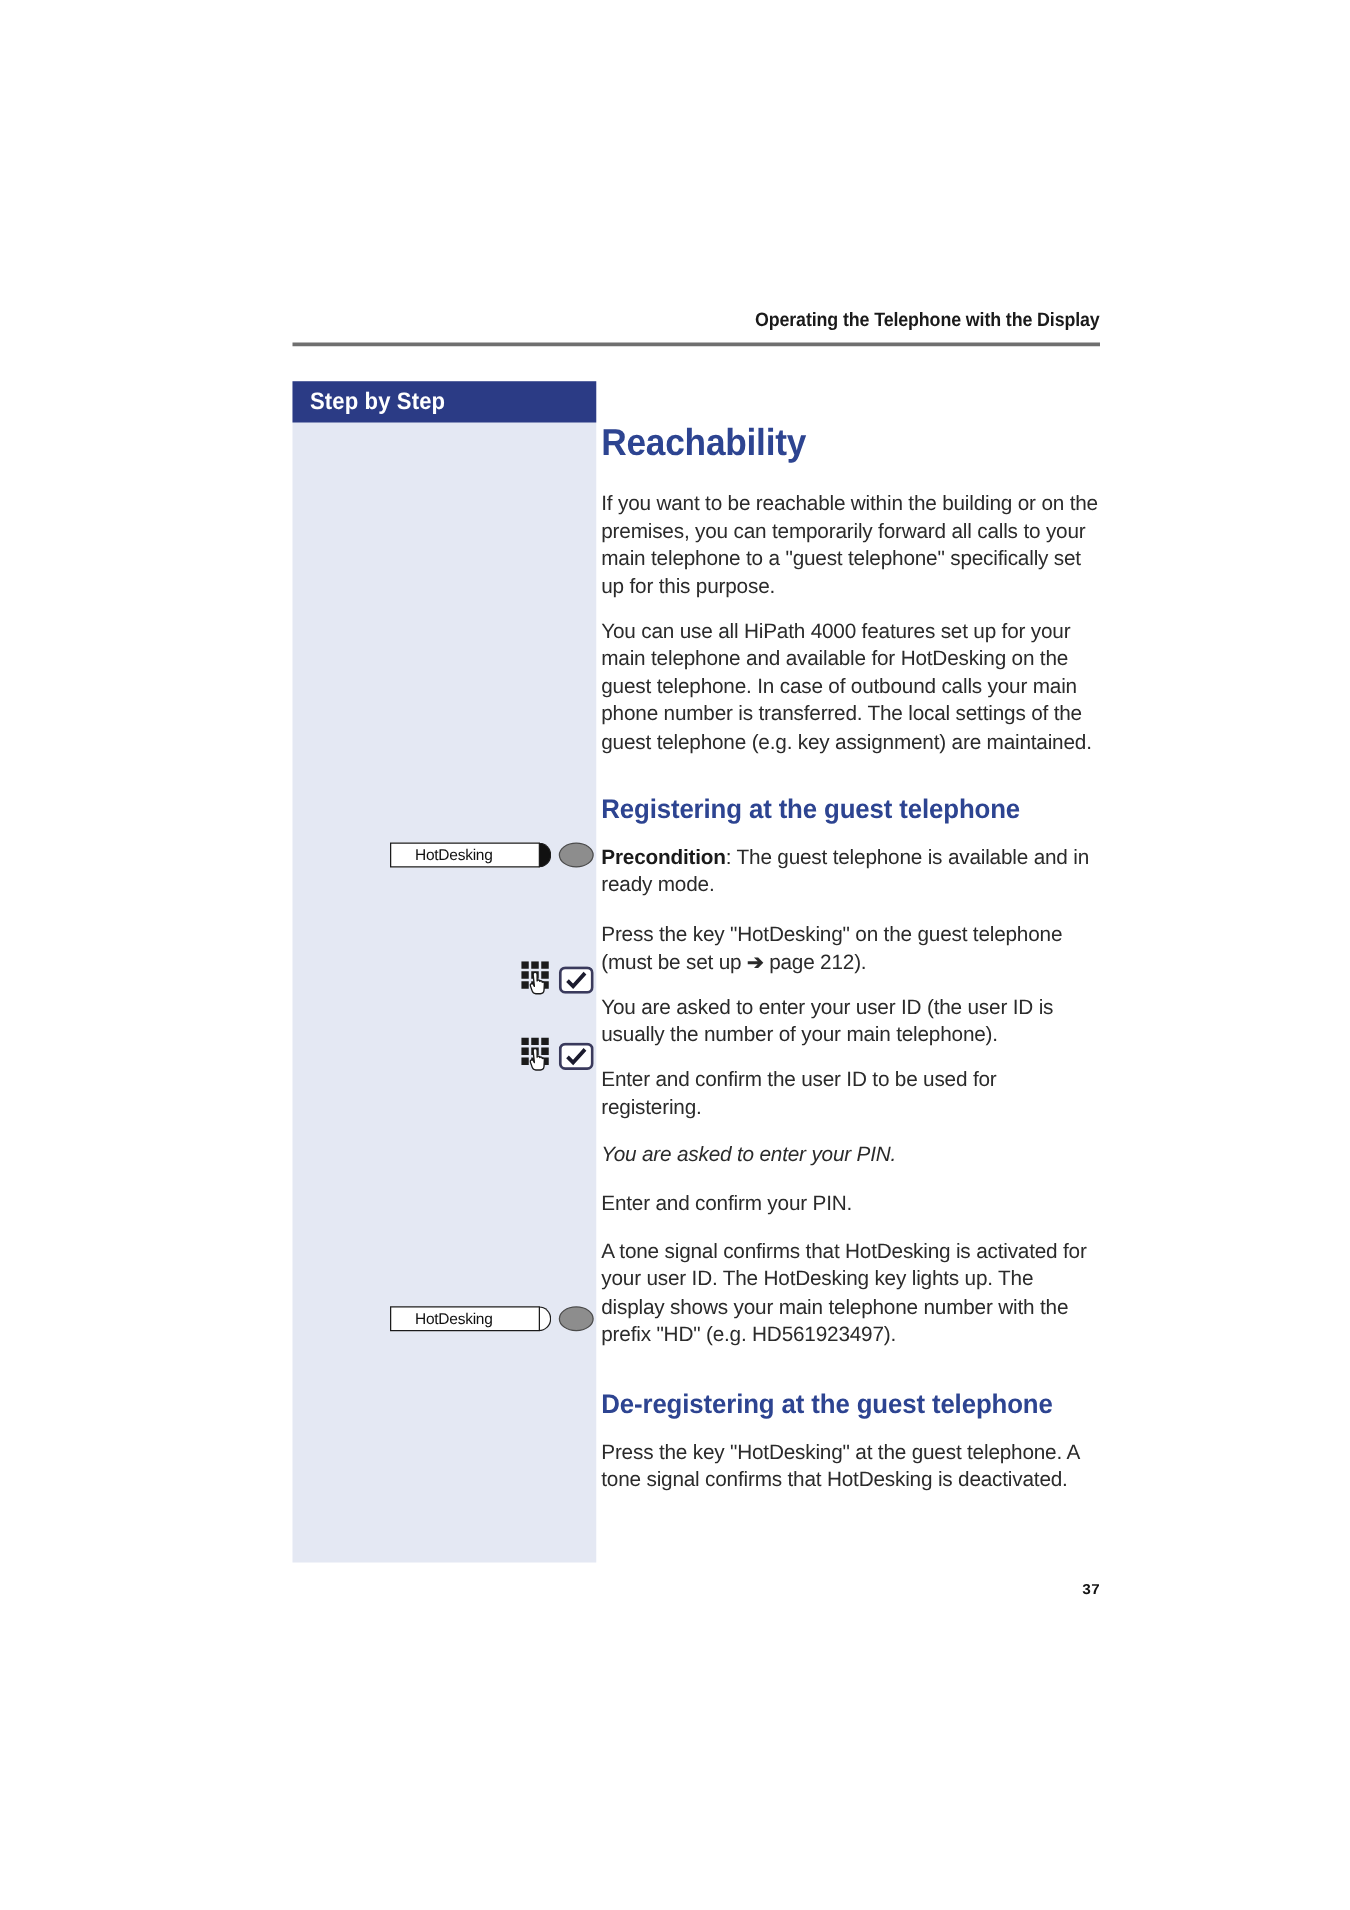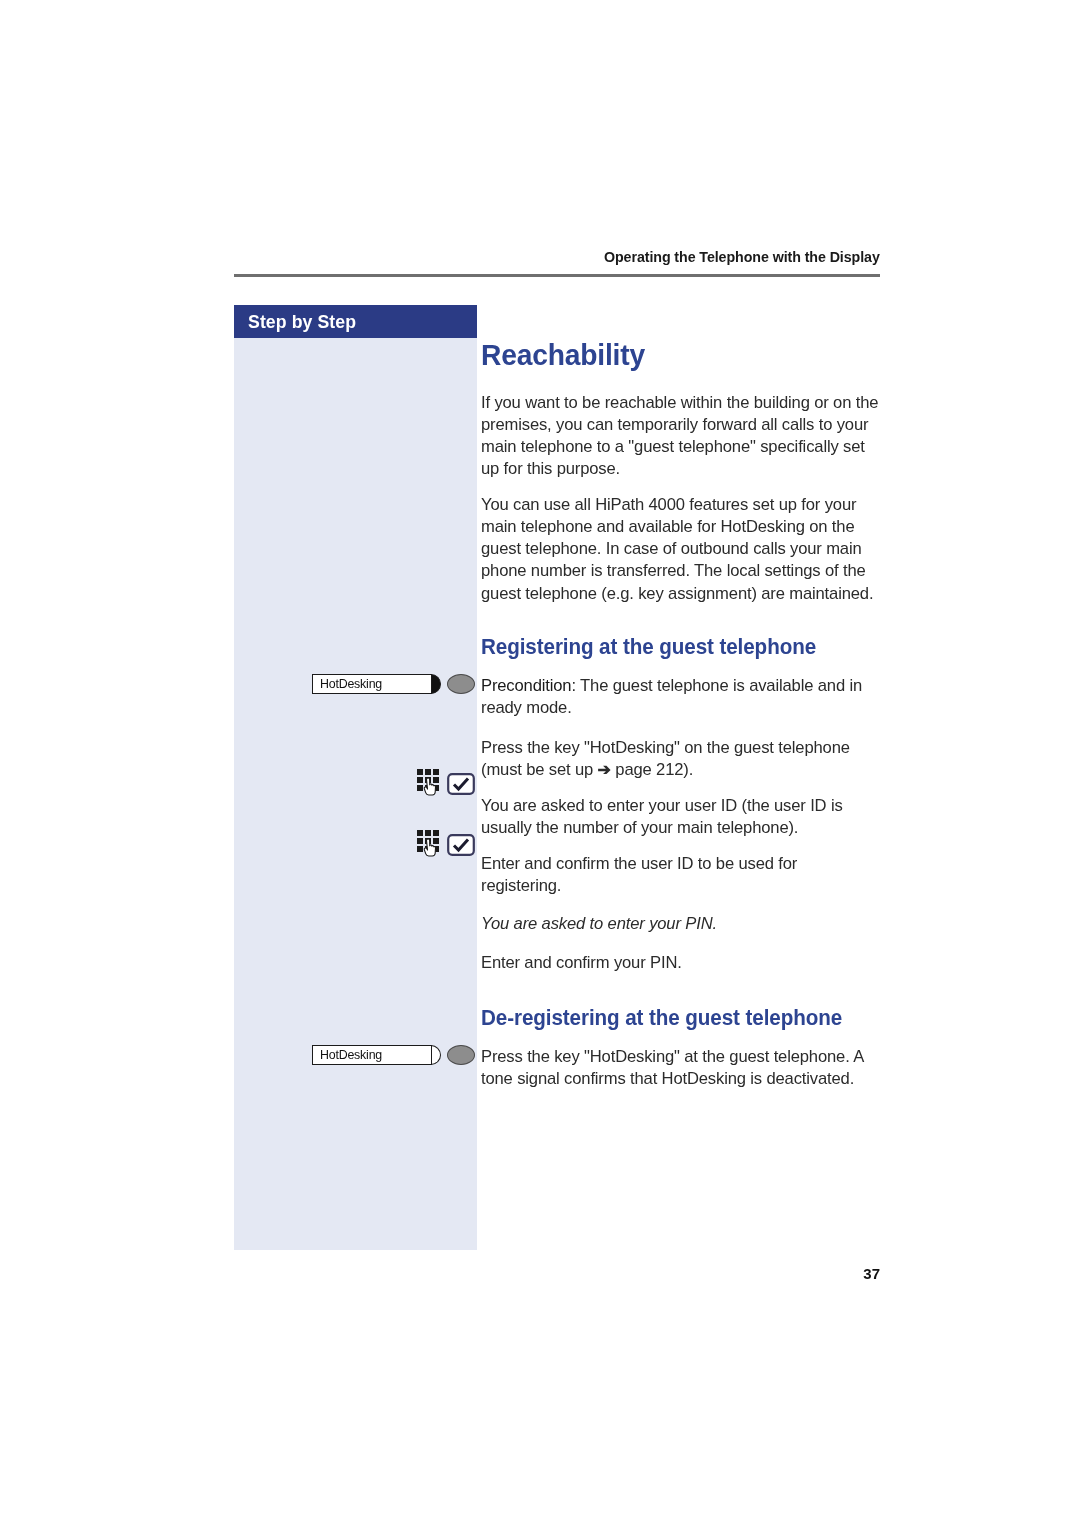--- a/index.html
+++ b/index.html
@@ -102,21 +102,21 @@
     transform-origin: left center;
   }
   p.doc-p {
     margin: 0 0 14px 0;
     font-size: 16.6px;
     line-height: 1.33;
     color: #2b2b2b;
     letter-spacing: -0.15px;
   }
   p.doc-p:last-child { margin-bottom: 0; }
-  .bold-lead { font-weight: normal; color: #1a1a1a; }
+  .bold-lead { font-weight: bold; color: #1a1a1a; }
   .arrow-glyph { font-weight: bold; font-size: 16px; }
 
   
 
   
   .fnkey {
     position: absolute;
     display: flex;
     align-items: center;
   }
@@ -126,21 +126,21 @@
     height: 20px;
     border: 1.6px solid #1b1b1b;
     background: #ffffff;
     box-sizing: border-box;
     display: flex;
     align-items: center;
   }
   .fnkey-label {
     font-size: 12.4px;
     color: #111111;
-    padding-left: 7px;
+    padding-left: 19px;
     letter-spacing: -0.2px;
     line-height: 1;
     white-space: nowrap;
   }
   .fnkey-cap {
     width: 11px;
     height: 20px;
     box-sizing: border-box;
     border: 1.6px solid #1b1b1b;
     border-left: none;
@@ -169,23 +169,23 @@
   .keypad-icon { display: block; }
   .confirm-icon { display: block; }
 
   
   .page-number {
     position: absolute;
     left: 780px;
     top: 1265px;
     width: 100px;
     text-align: right;
-    font-family: Liberation Sans, sans-serif;
-    font-weight: bold;
-    font-size: 15px;
+    font-family: Liberation Mono, monospace;
+    font-weight: bold;
+    font-size: 12px;
     color: #111111;
   }
 </style>
 </head>
 <body>
 
 <div class="page-header">
   <span class="header-text">Operating the Telephone with the Display</span>
 </div>
 <div class="header-rule"></div>
@@ -266,20 +266,21 @@
   </p>
 
   <p class="doc-p">You are asked to enter your user ID (the user ID is usually the number of your main telephone).</p>
 
   <p class="doc-p" style="margin-top:12px;">Enter and confirm the user ID to be used for registering.</p>
 
   <p class="doc-p" style="margin-top:16px;font-style:italic;">You are asked to enter your PIN.</p>
 
   <p class="doc-p" style="margin-top:17px;">Enter and confirm your PIN.</p>
 
+  <p class="doc-p" style="margin-top:16px;">A tone signal confirms that HotDesking is activated for your user ID. The HotDesking key lights up. The display shows your main telephone number with the prefix "HD" (e.g. HD561923497).</p>
 
 
   <h2 class="doc-h2" style="margin-top:32px;">De-registering at the guest telephone</h2>
 
   <p class="doc-p">Press the key "HotDesking" at the guest telephone. A tone signal confirms that HotDesking is deactivated.</p>
 
 </div>
 
 <div class="page-number">37</div>
 

